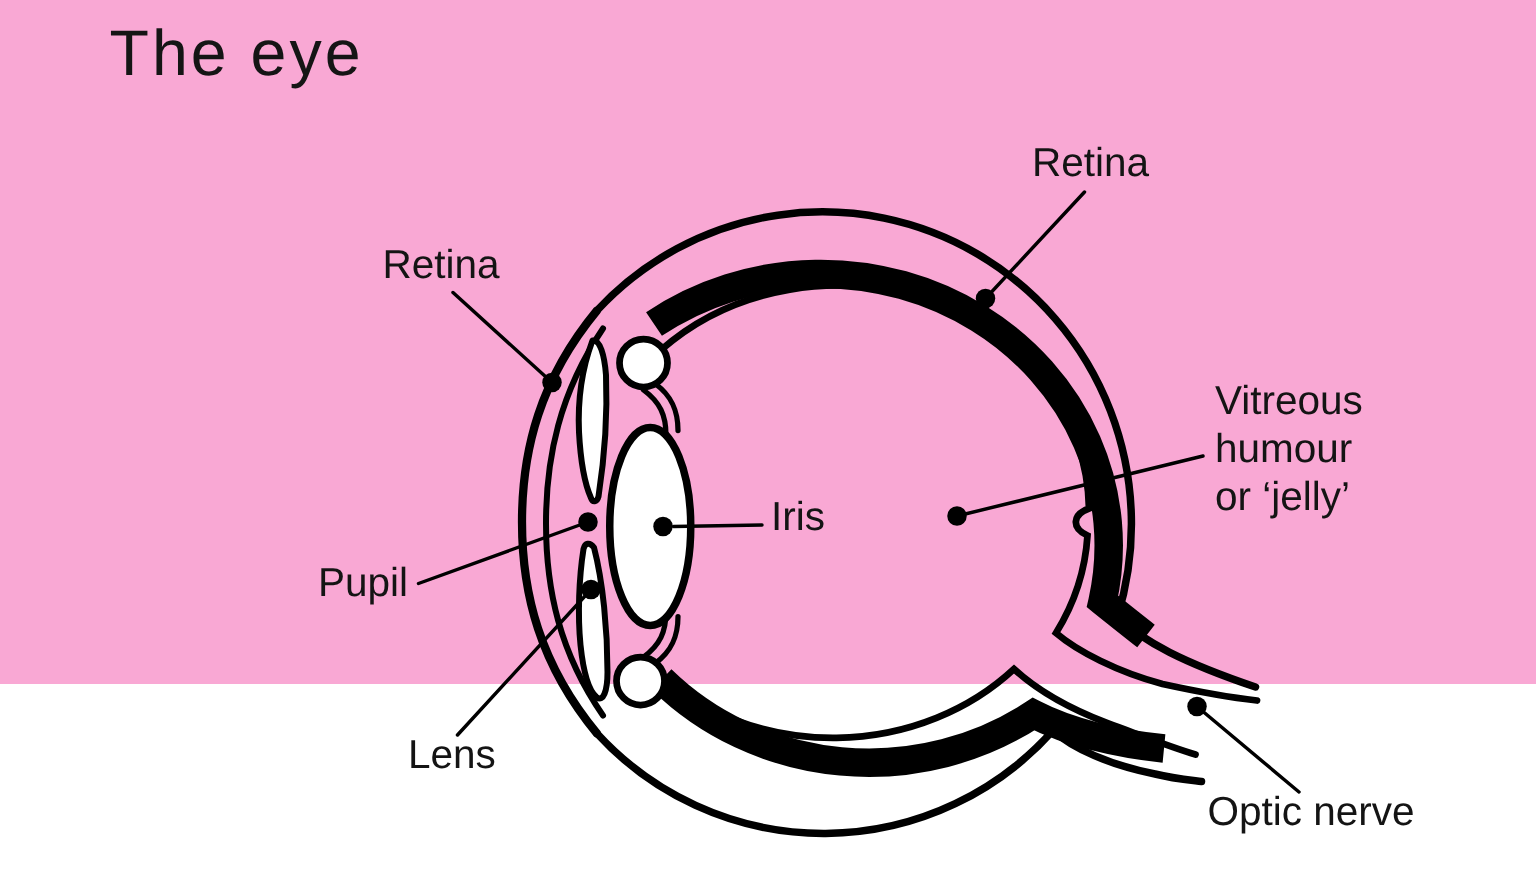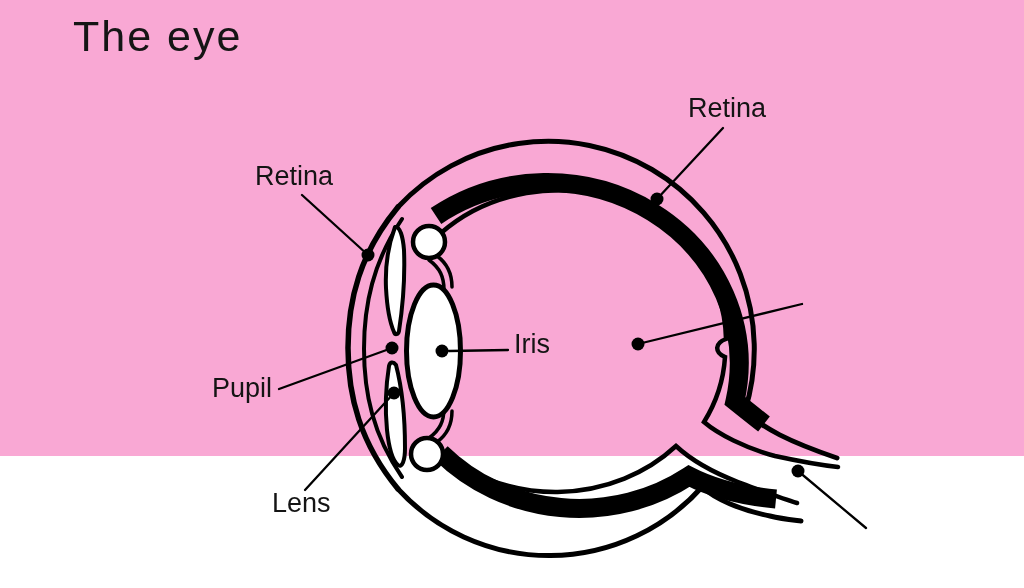--- a/index.html
+++ b/index.html
@@ -87,14 +87,18 @@
     </g>
   </svg>
 
   <div class="page-title">The eye</div>
 
   <div class="lbl lbl-cornea">Retina</div>
   <div class="lbl lbl-retina">Retina</div>
   <div class="lbl lbl-pupil">Pupil</div>
   <div class="lbl lbl-iris">Lens</div>
   <div class="lbl lbl-lens">Iris</div>
+  <div class="lbl multiline lbl-vitreous">Vitreous
+humour
+or ‘jelly’</div>
+  <div class="lbl lbl-optic">Optic nerve</div>
 
 </div>
 
 </body></html>

